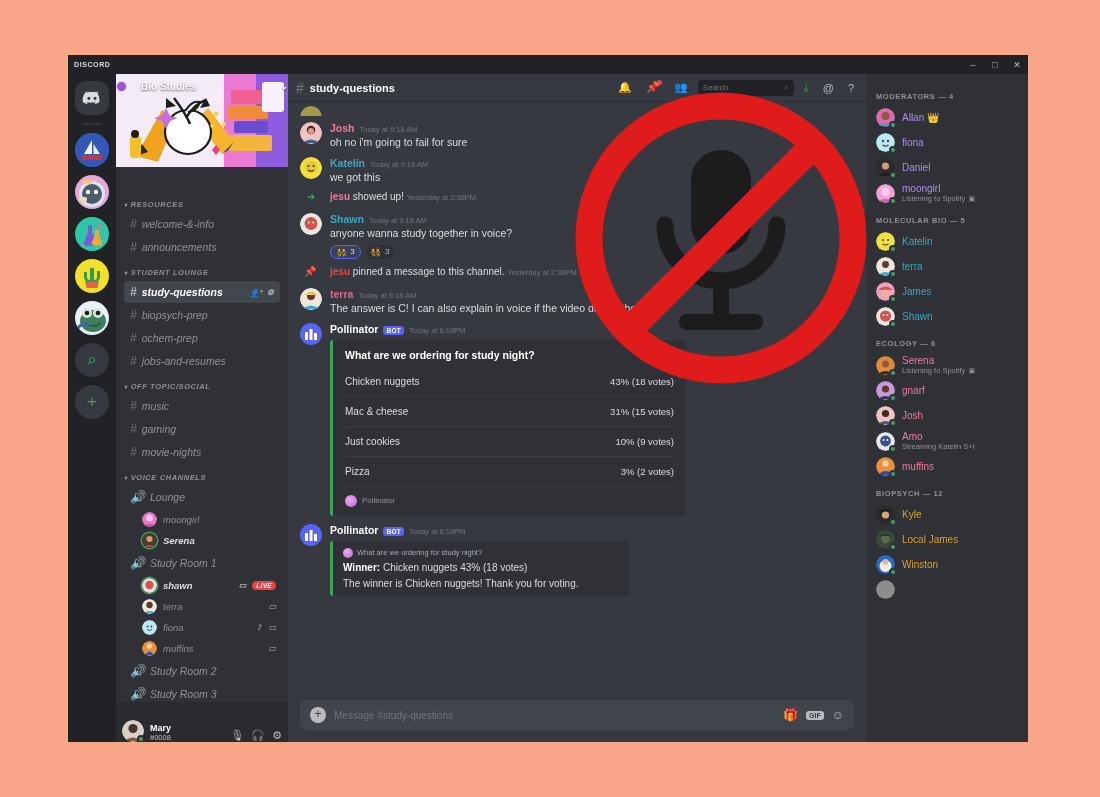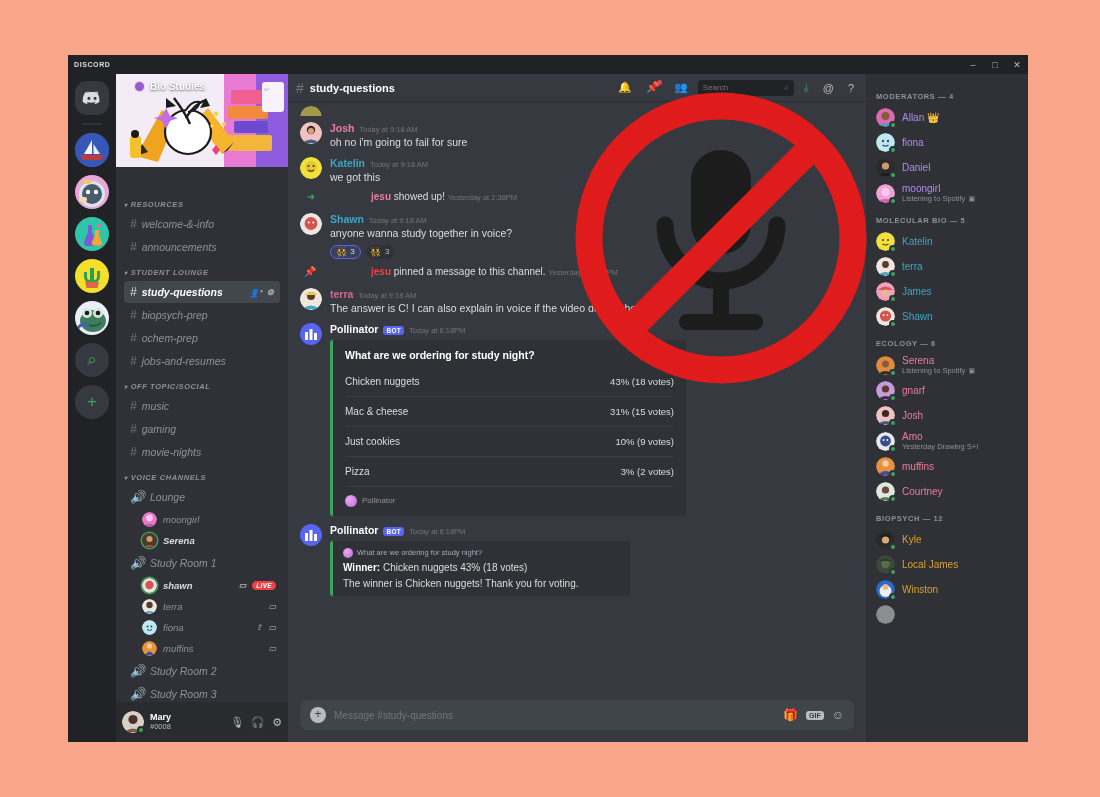--- a/index.html
+++ b/index.html
@@ -54,21 +54,21 @@
     width: 172px; flex: 0 0 172px; background: #2f3136;
     display: flex; flex-direction: column; min-height: 0;
   }
   .server-banner {
     height: 93px; position: relative; overflow: hidden; flex: 0 0 93px;
     background: linear-gradient(120deg,#efe6f5 0%,#f2e7f7 45%,#e98ad8 70%,#a96be0 100%);
   }
   .banner-art { position: absolute; inset: 0; }
   .server-name-row {
     position: absolute; top: 0; left: 0; right: 0; height: 24px;
-    display: flex; align-items: center; padding: 0 18px; gap: 5px;
+    display: flex; align-items: center; padding: 0 0; gap: 14px;
     color: #fff; font-size: 10px; font-weight: bold;
     text-shadow: 0 1px 2px rgba(0,0,0,.55);
   }
   .server-badge {
     width: 11px; height: 11px; border-radius: 50%;
     background: #9b59d0; border: 1px solid rgba(255,255,255,.7);
     flex: 0 0 11px;
   }
   .banner-chevron { margin-left: auto; font-size: 9px; }
   .chan-scroll { flex: 1; overflow: hidden; padding-top: 24px; font-style: italic; }
@@ -99,21 +99,21 @@
   .vc-av.ring { box-shadow: 0 0 0 1.5px #3ba55d; }
   .vc-user .grow { flex: 1; }
   .live-badge {
     background: #ed4245; color: #fff; font-size: 6.5px; font-weight: bold;
     padding: 1px 4px; border-radius: 7px; letter-spacing: .3px;
   }
   .vid-icon { color: #b9bbbe; font-size: 8px; }
   
   .userpanel {
     height: 40px; flex: 0 0 40px; background: #292b2f;
-    display: flex; align-items: center; padding: 0 6px; gap: 6px;
+    display: flex; align-items: flex-end; padding: 0 6px; gap: 6px;
   }
   .up-av { width: 22px; height: 22px; border-radius: 50%; position: relative; overflow: visible; flex:0 0 22px;}
   .up-av .av-img { width:100%;height:100%;border-radius:50%;overflow:hidden; }
   .up-status {
     position: absolute; right: -1px; bottom: -1px; width: 8px; height: 8px;
     border-radius: 50%; background: #3ba55d; border: 2px solid #292b2f;
   }
   .up-names { line-height: 1.1; }
   .up-name { color: #fff; font-size: 9px; font-weight: bold; }
   .up-tag { color: #b9bbbe; font-size: 7.5px; }
@@ -146,21 +146,21 @@
   .mname { font-size: 10.5px; font-weight: bold; }
   .mtime { color: #72767d; font-size: 7.5px; }
   .mtext { color: #dcddde; font-size: 10.5px; line-height: 1.35; margin-top: 1px; }
   .bot-tag {
     background: #5865f2; color: #fff; font-size: 6.5px; font-weight: bold;
     padding: 1px 3px; border-radius: 3px; letter-spacing: .3px;
   }
   .sysmsg { display: flex; align-items: baseline; gap: 8px; padding: 5px 12px; }
   .sys-icon { width: 22px; text-align: center; flex: 0 0 22px; font-size: 10px; }
   .sys-text { font-size: 10px; color: #dcddde; }
-  .sys-text .nm { font-weight: bold; margin-left: 41px; }
+  .sys-text .nm { font-weight: bold; }
   .reactions { display: flex; gap: 5px; margin-top: 4px; }
   .reaction {
     display: flex; align-items: center; gap: 3px;
     background: #2f3136; border-radius: 7px; padding: 1px 5px;
     font-size: 8px; color: #b9bbbe;
   }
   .reaction.mine { background: #3b405a; border: 1px solid #5865f2; color: #dcddde; }
   .reaction .em { font-size: 9px; }
   
   .embed {
@@ -944,54 +944,37 @@
                 <circle cx="7.6" cy="8" r=".9" fill="#fff"></circle>
                 <circle cx="11.4" cy="8" r=".9" fill="#fff"></circle>
               </svg>
             </span>
           <span class="m-status"></span>
         </span>
         <span class="m-meta">
           <span class="m-name">
               <span style="color:#ed7b9b">Amo</span>
             </span>
-          <span class="m-sub">Yesterday Drawing S+I</span>
+          <span class="m-sub">Streaming Katelin S+I</span>
         </span>
       </div>
       <div class="member">
         <span class="m-av">
           <span class="av-img">
               <svg width="19" height="19" viewBox="0 0 19 19">
                 <circle cx="9.5" cy="9.5" r="9.5" fill="#e8913c"></circle>
                 <path d="M2 18 q7.5 -8 15 0" fill="#3a4ea8"></path>
                 <circle cx="9.5" cy="6.5" r="3.2" fill="#f2d0a8"></circle>
               </svg>
             </span>
           <span class="m-status"></span>
         </span>
         <span class="m-meta">
           <span class="m-name">
               <span style="color:#ed7b9b">muffins</span>
-            </span>
-        </span>
-      </div>
-      <div class="member">
-        <span class="m-av">
-          <span class="av-img">
-              <svg width="19" height="19" viewBox="0 0 19 19">
-                <circle cx="9.5" cy="9.5" r="9.5" fill="#dfe8e0"></circle>
-                <circle cx="9.5" cy="8" r="3.6" fill="#6a4a38"></circle>
-                <path d="M2 18 q7.5 -6 15 0" fill="#5a7a58"></path>
-              </svg>
-            </span>
-          <span class="m-status"></span>
-        </span>
-        <span class="m-meta">
-          <span class="m-name">
-              <span style="color:#ed7b9b">Courtney</span>
             </span>
         </span>
       </div>
 
       <div class="mcat">BIOPSYCH — 12</div>
       <div class="member">
         <span class="m-av">
           <span class="av-img">
               <svg width="19" height="19" viewBox="0 0 19 19">
                 <circle cx="9.5" cy="9.5" r="9.5" fill="#2a2a2a"></circle>

